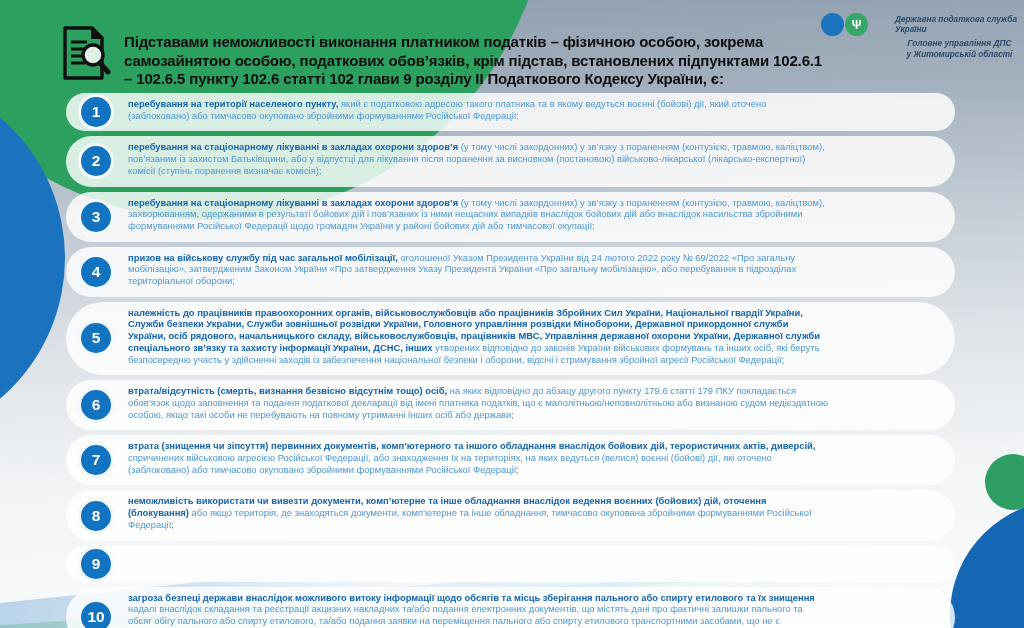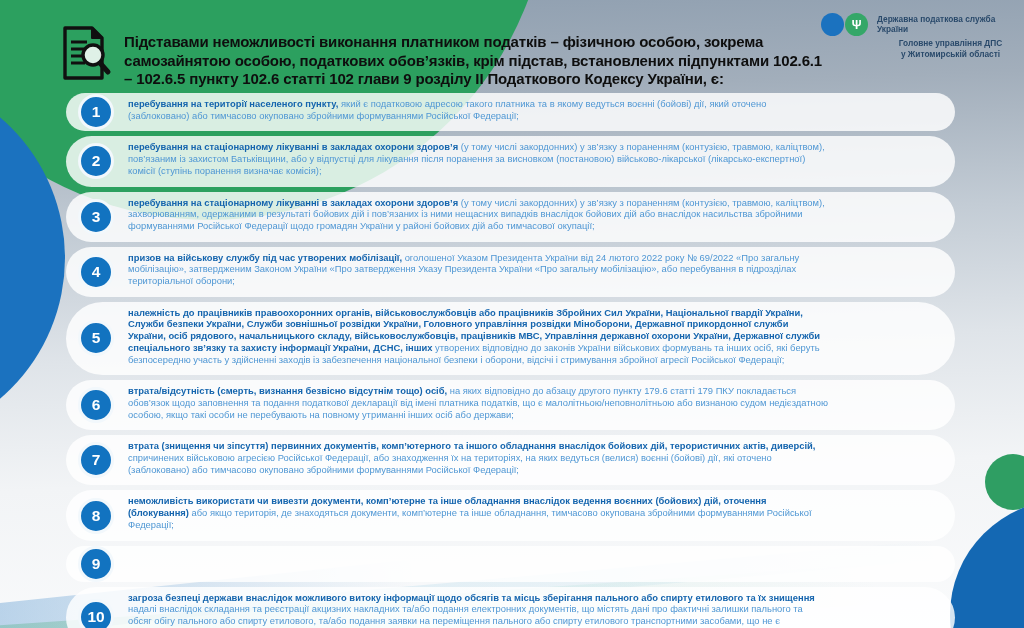--- a/index.html
+++ b/index.html
@@ -29,21 +29,21 @@
   .page-title{
     position:absolute;left:124px;top:33px;width:708px;z-index:3;
     font-size:15px;font-weight:bold;line-height:18.6px;color:#0e0e0e;letter-spacing:-.15px;
   }
   
   .logo{position:absolute;left:821px;top:13px;z-index:3;display:flex;align-items:flex-start;}
   .logo-circle{width:23px;height:23px;border-radius:50%;flex:0 0 auto;}
   .logo-circle.blue{background:#1b72bf;}
   .logo-circle.green{background:#35a768;margin-left:1px;display:flex;align-items:center;justify-content:center;
     color:#ffffff;font-size:12px;font-weight:bold;line-height:1;}
-  .logo-text{margin-left:9px;color:#2a4a6b;}
+  .logo-text{margin-left:27px;color:#2a4a6b;font-style:italic;}
   .logo-name{font-size:8.3px;font-weight:bold;margin:1px 0 4px 0;}
   .logo-sub{font-size:8.3px;font-weight:bold;line-height:10.5px;text-align:center;}
   
   .rows{position:absolute;left:66px;top:93px;width:889px;z-index:2;display:flex;flex-direction:column;gap:5px;}
   .pill{
     position:relative;display:flex;align-items:center;
     background:rgba(255,255,255,.82);border-radius:40px;min-height:30px;
   }
   .num{
     box-sizing:border-box;flex:0 0 auto;width:36px;height:36px;border-radius:50%;
@@ -108,21 +108,21 @@
       <div class="pill-text"><span class="lead">перебування на стаціонарному лікуванні в закладах охорони здоров’я</span><span> (у тому числі закордонних) у зв’язку з пораненням (контузією, травмою, каліцтвом), пов’язаним із захистом Батьківщини, або у відпустці для лікування після поранення за висновком (постановою) військово-лікарської (лікарсько-експертної) комісії (ступінь поранення визначає комісія);</span></div>
     </div>
 
     <div class="pill">
       <div class="num">3</div>
       <div class="pill-text"><span class="lead">перебування на стаціонарному лікуванні в закладах охорони здоров’я</span><span> (у тому числі закордонних) у зв’язку з пораненням (контузією, травмою, каліцтвом), захворюванням, одержаними в результаті бойових дій і пов’язаних із ними нещасних випадків внаслідок бойових дій або внаслідок насильства збройними формуваннями Російської Федерації щодо громадян України у районі бойових дій або тимчасової окупації;</span></div>
     </div>
 
     <div class="pill">
       <div class="num">4</div>
-      <div class="pill-text"><span class="lead">призов на військову службу під час утворених мобілізації,</span><span> оголошеної Указом Президента України від 24 лютого 2022 року № 69/2022 «Про загальну мобілізацію», затвердженим Законом України «Про затвердження Указу Президента України «Про загальну мобілізацію», або перебування в підрозділах територіальної оборони;</span></div>
+      <div class="pill-text"><span class="lead">призов на військову службу під час загальної мобілізації,</span><span> оголошеної Указом Президента України від 24 лютого 2022 року № 69/2022 «Про загальну мобілізацію», затвердженим Законом України «Про затвердження Указу Президента України «Про загальну мобілізацію», або перебування в підрозділах територіальної оборони;</span></div>
     </div>
 
     <div class="pill">
       <div class="num">5</div>
       <div class="pill-text"><span class="lead">належність до працівників правоохоронних органів, військовослужбовців або працівників Збройних Сил України, Національної гвардії України, Служби безпеки України, Служби зовнішньої розвідки України, Головного управління розвідки Міноборони, Державної прикордонної служби України, осіб рядового, начальницького складу, військовослужбовців, працівників МВС, Управління державної охорони України, Державної служби спеціального зв’язку та захисту інформації України, ДСНС, інших</span><span> утворених відповідно до законів України військових формувань та інших осіб, які беруть безпосередню участь у здійсненні заходів із забезпечення національної безпеки і оборони, відсічі і стримування збройної агресії Російської Федерації;</span></div>
     </div>
 
     <div class="pill">
       <div class="num">6</div>
       <div class="pill-text"><span class="lead">втрата/відсутність (смерть, визнання безвісно відсутнім тощо) осіб,</span><span> на яких відповідно до абзацу другого пункту 179.6 статті 179 ПКУ покладається обов’язок щодо заповнення та подання податкової декларації від імені платника податків, що є малолітньою/неповнолітньою або визнаною судом недієздатною особою, якщо такі особи не перебувають на повному утриманні інших осіб або держави;</span></div>

